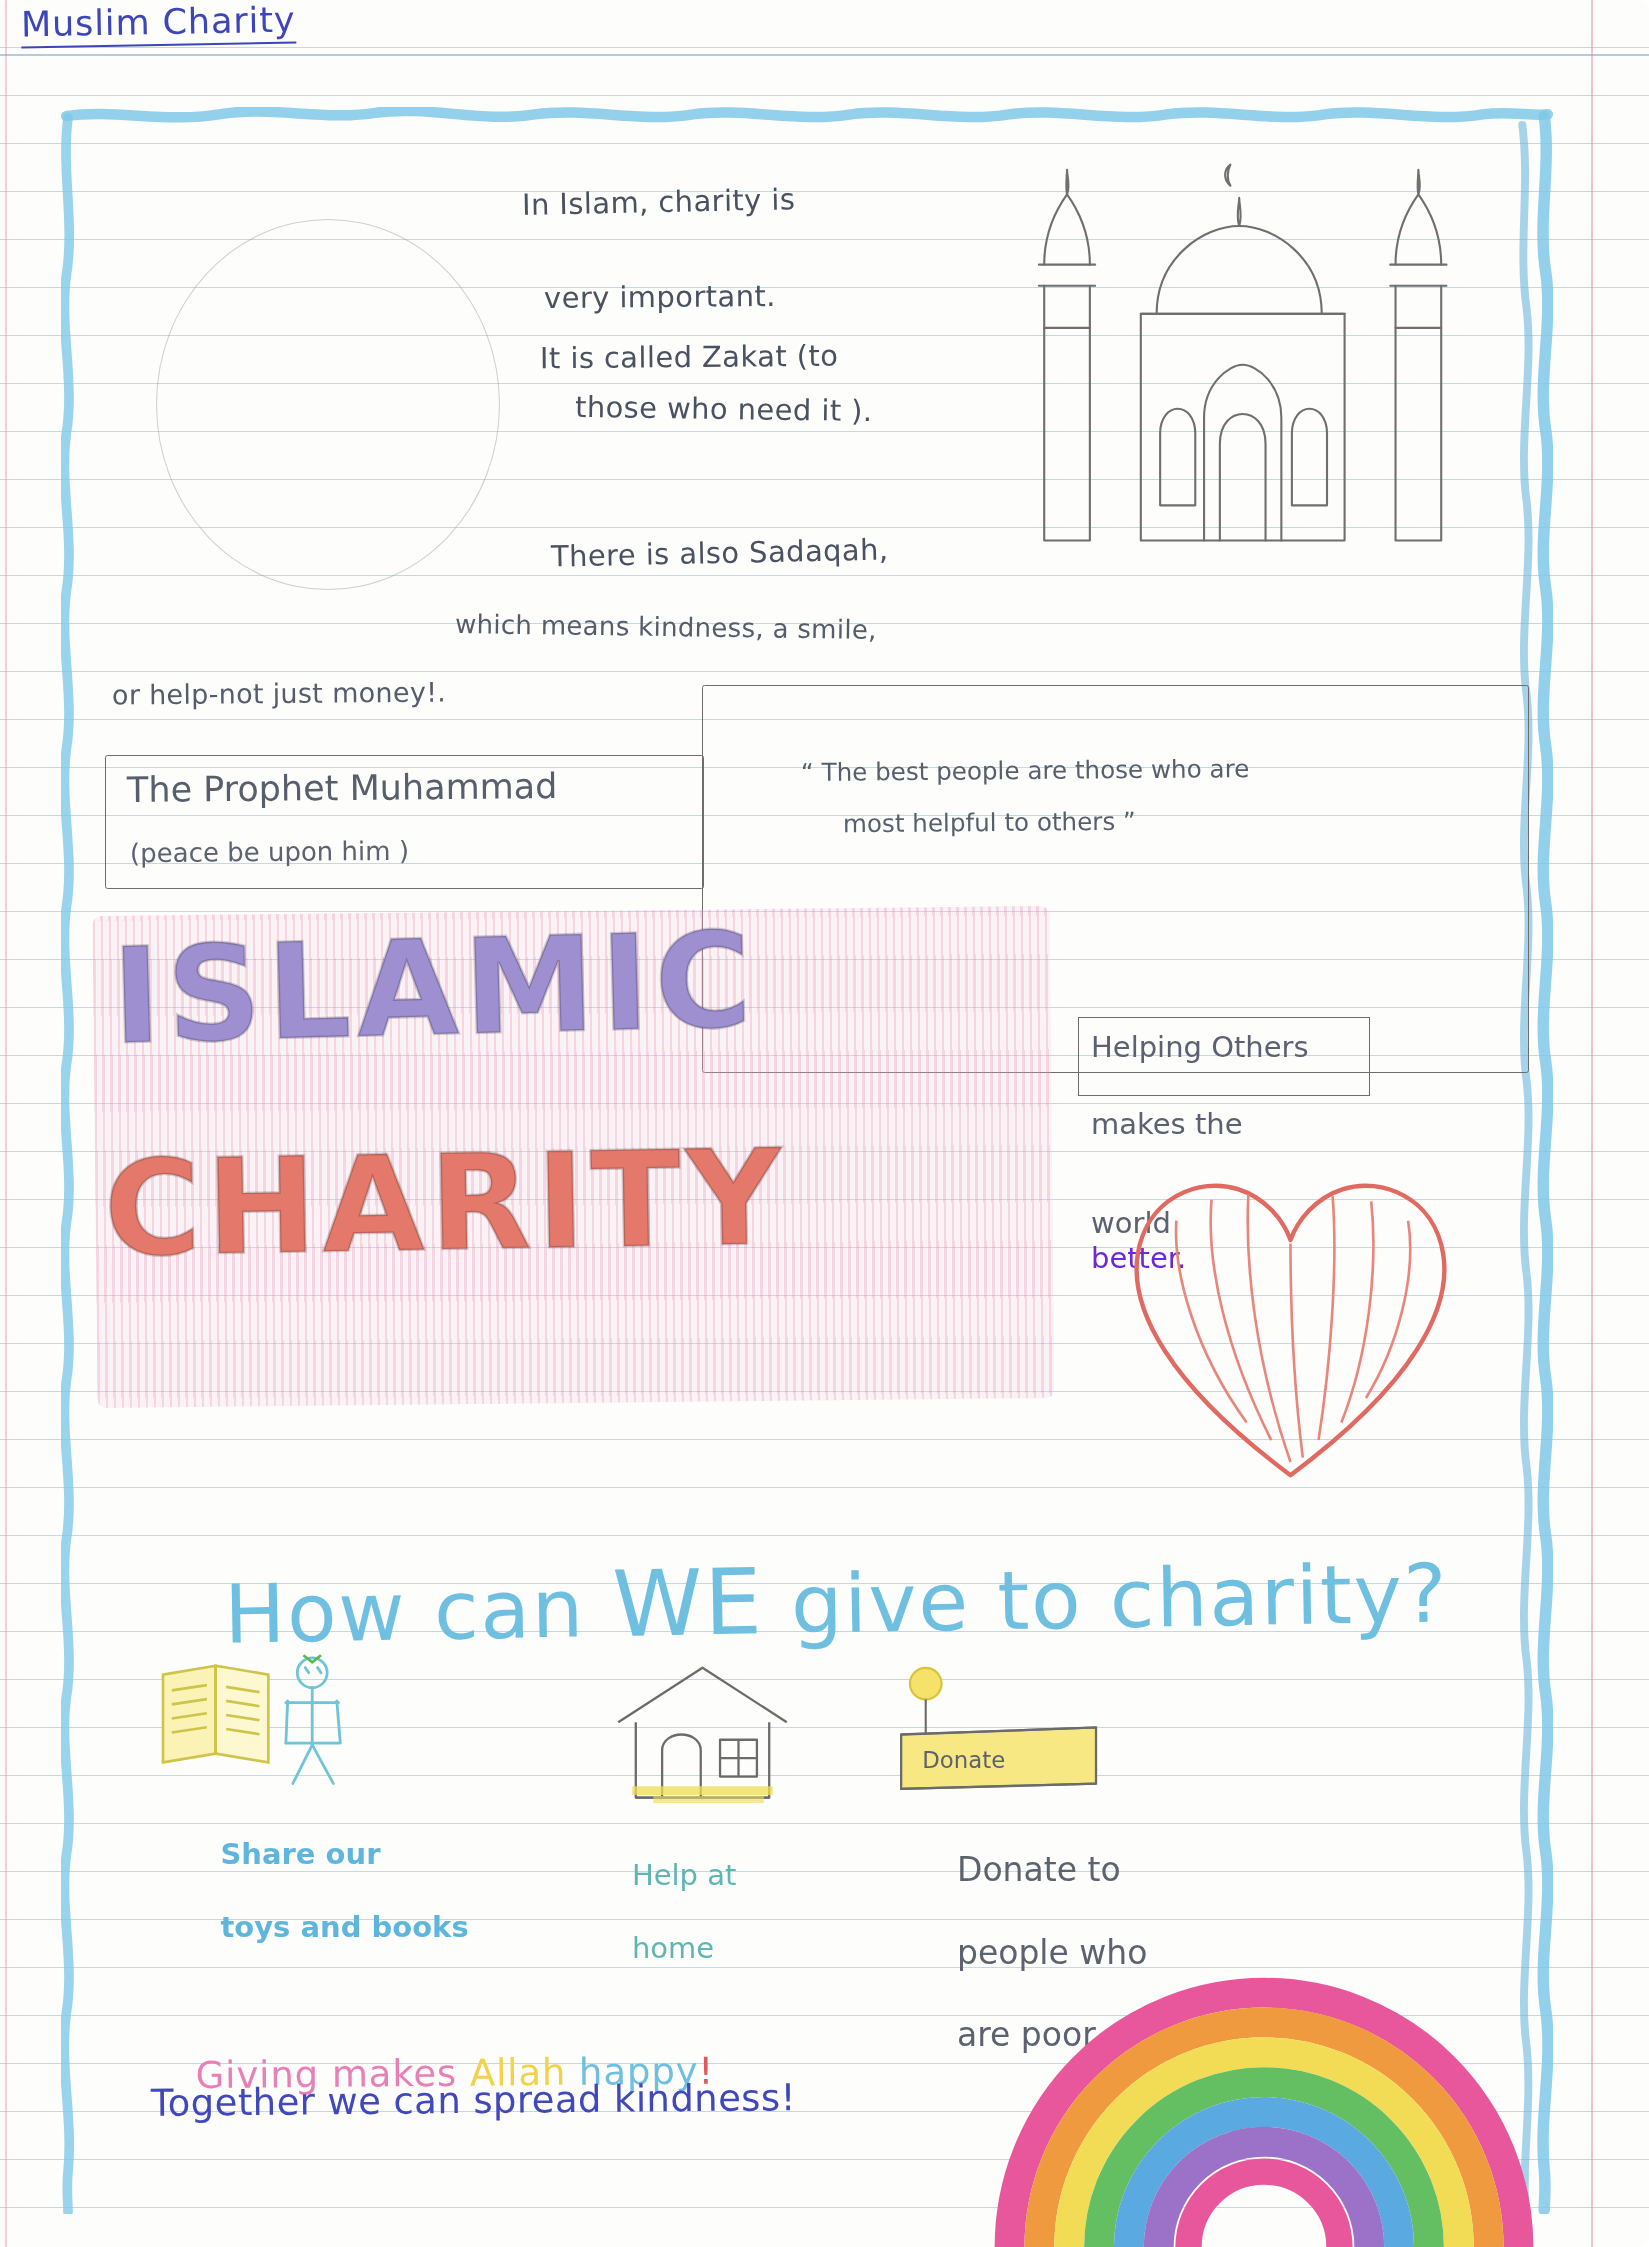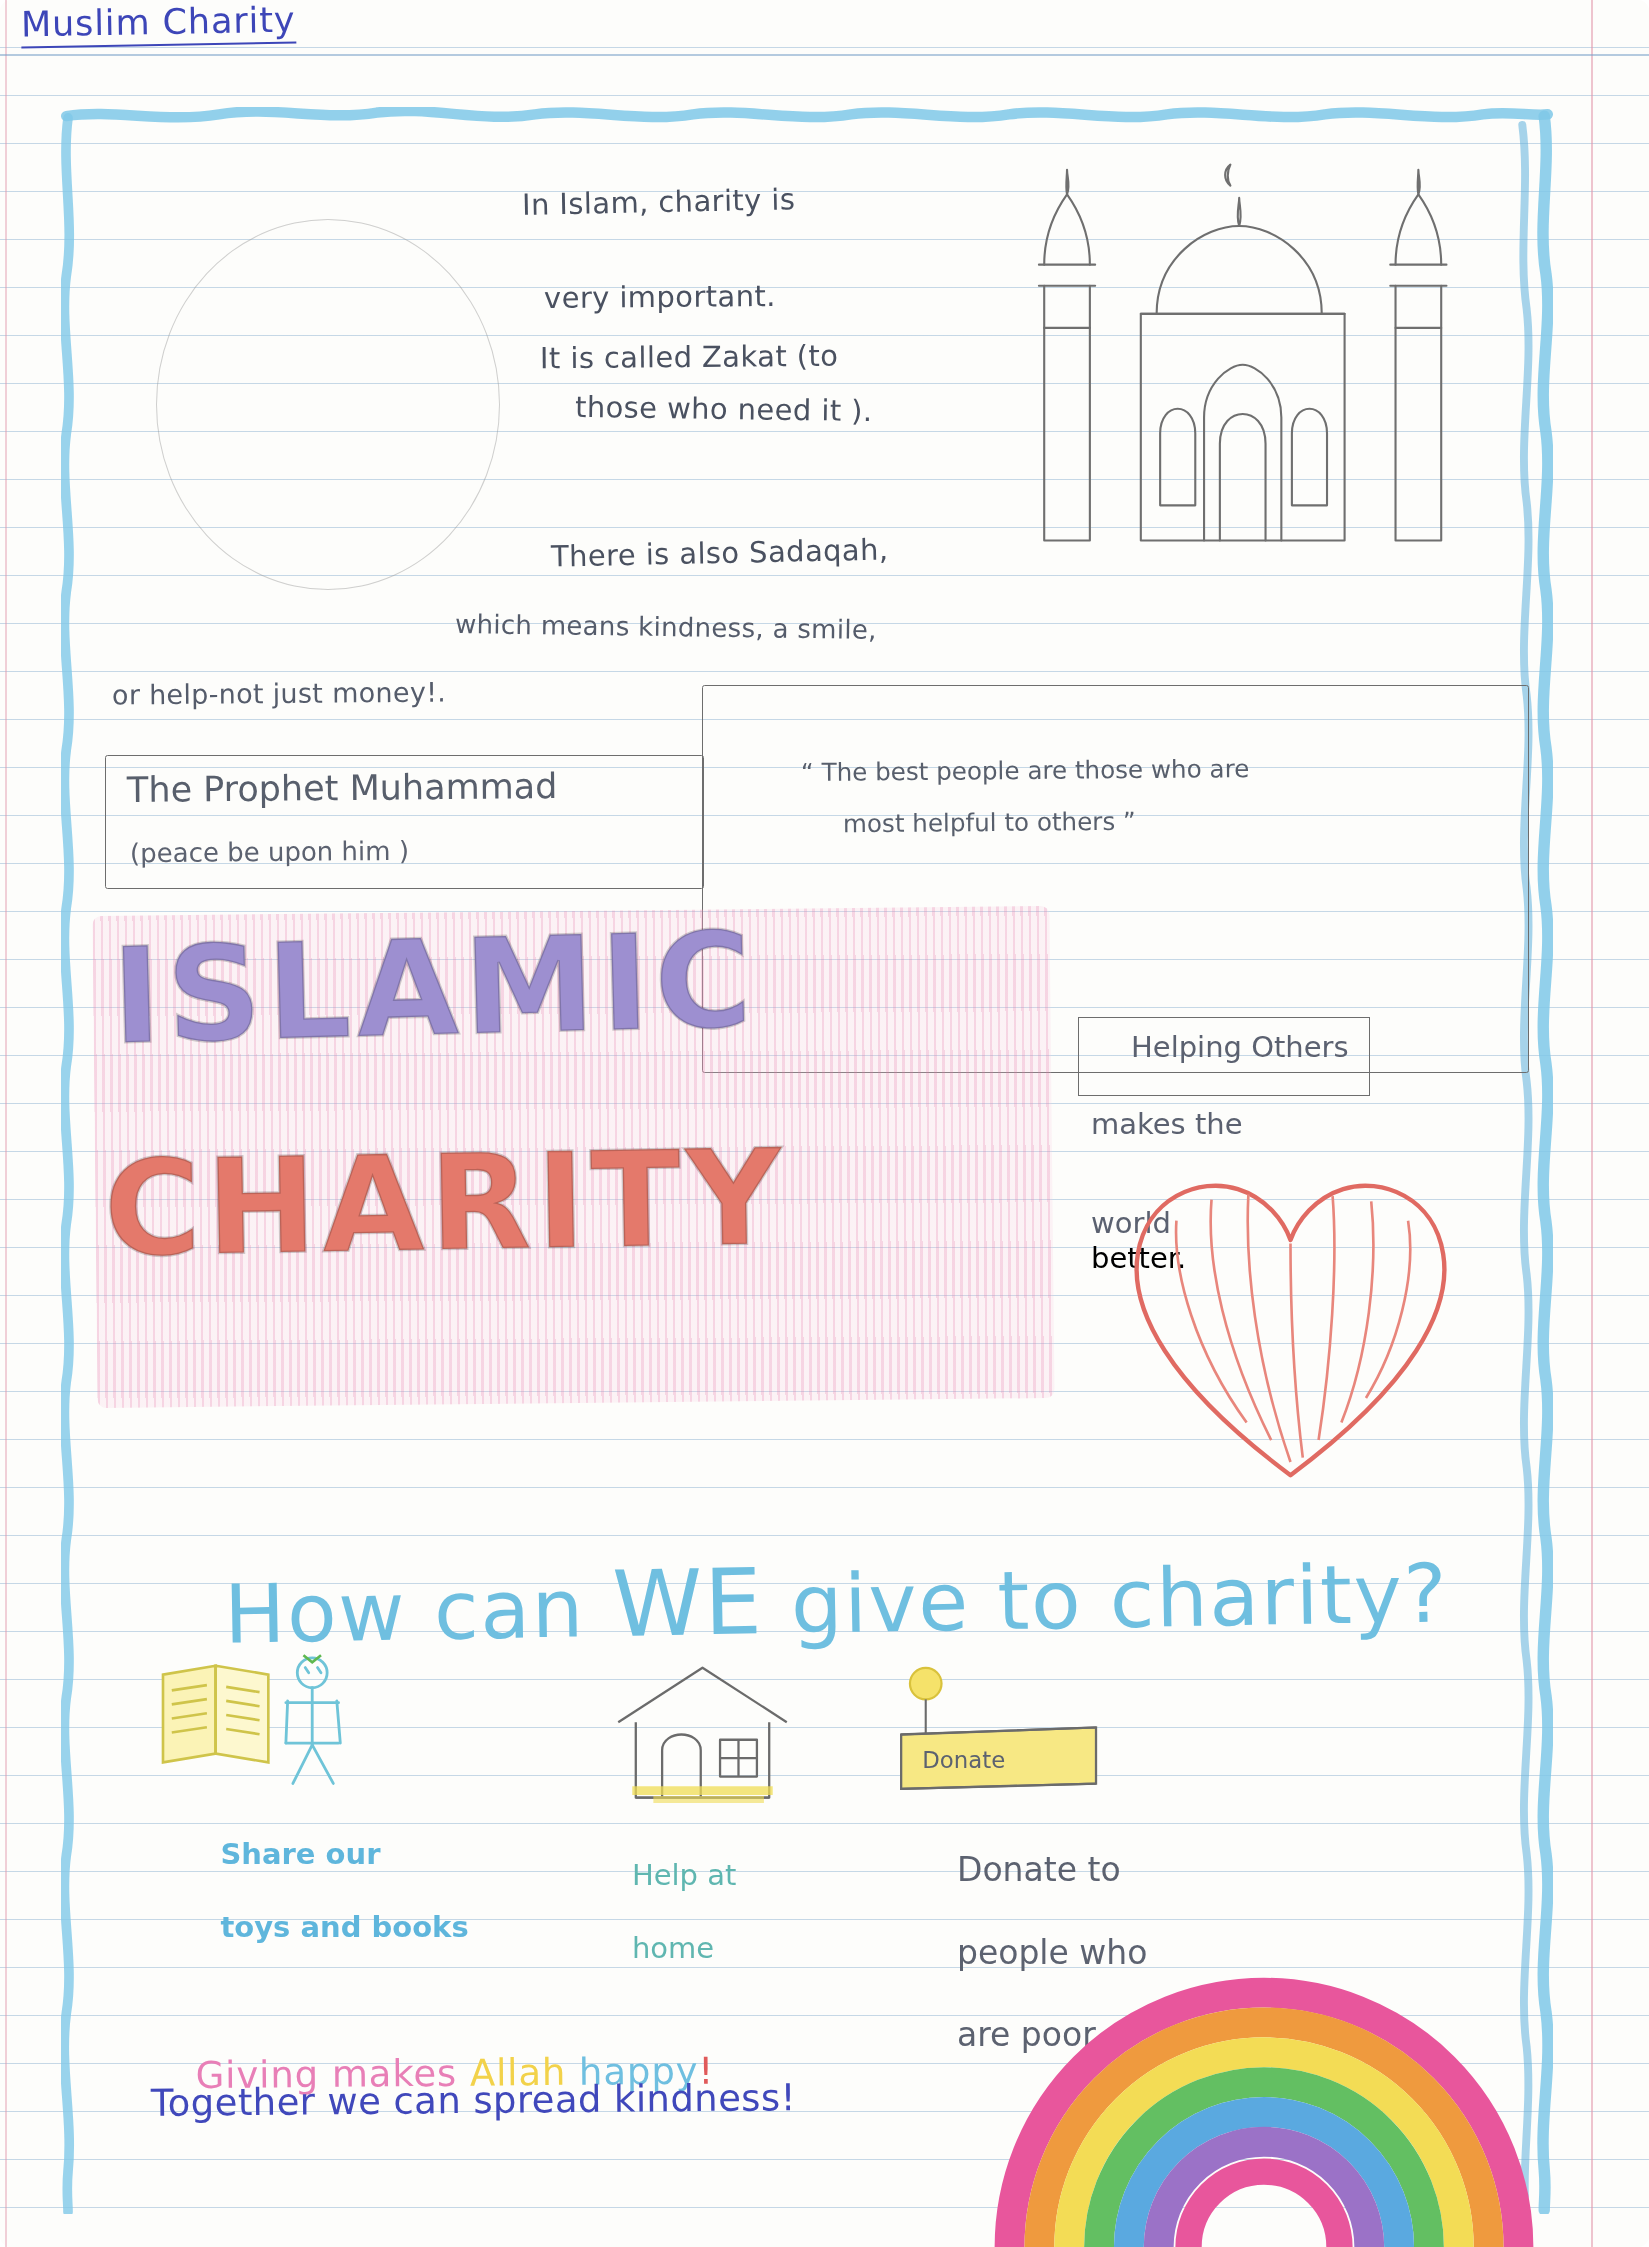--- a/index.html
+++ b/index.html
@@ -223,24 +223,24 @@
 
   
   #help-box {
     position: absolute;
     left: 1078px;
     top: 1017px;
     width: 290px;
     height: 77px;
     border: 1.8px solid #6d6d6d;
   }
-  #help-l1 { position:absolute; left: 1091px; top: 1031px; font-size: 29px; color: #5b6170; margin-left: 40px;}
+  #help-l1 { position:absolute; left: 1091px; top: 1031px; font-size: 29px; color: #5b6170;}
   #help-l2 { position:absolute; left: 1091px; top: 1108px; font-size: 29px; color: #5b6170;}
   #help-l3 { position:absolute; left: 1091px; top: 1207px; font-size: 29px; color: #5b6170;}
-  #help-l4 { position:absolute; left: 1091px; top: 1242px; font-size: 29px; color: #000000;}
+  #help-l4 { position:absolute; left: 1091px; top: 1242px; font-size: 29px; color: #6d28d9;}
 
   
   #heart {
     position: absolute;
     left: 1115px;
     top: 1159px;
     width: 351px;
     height: 334px;
   }
 

